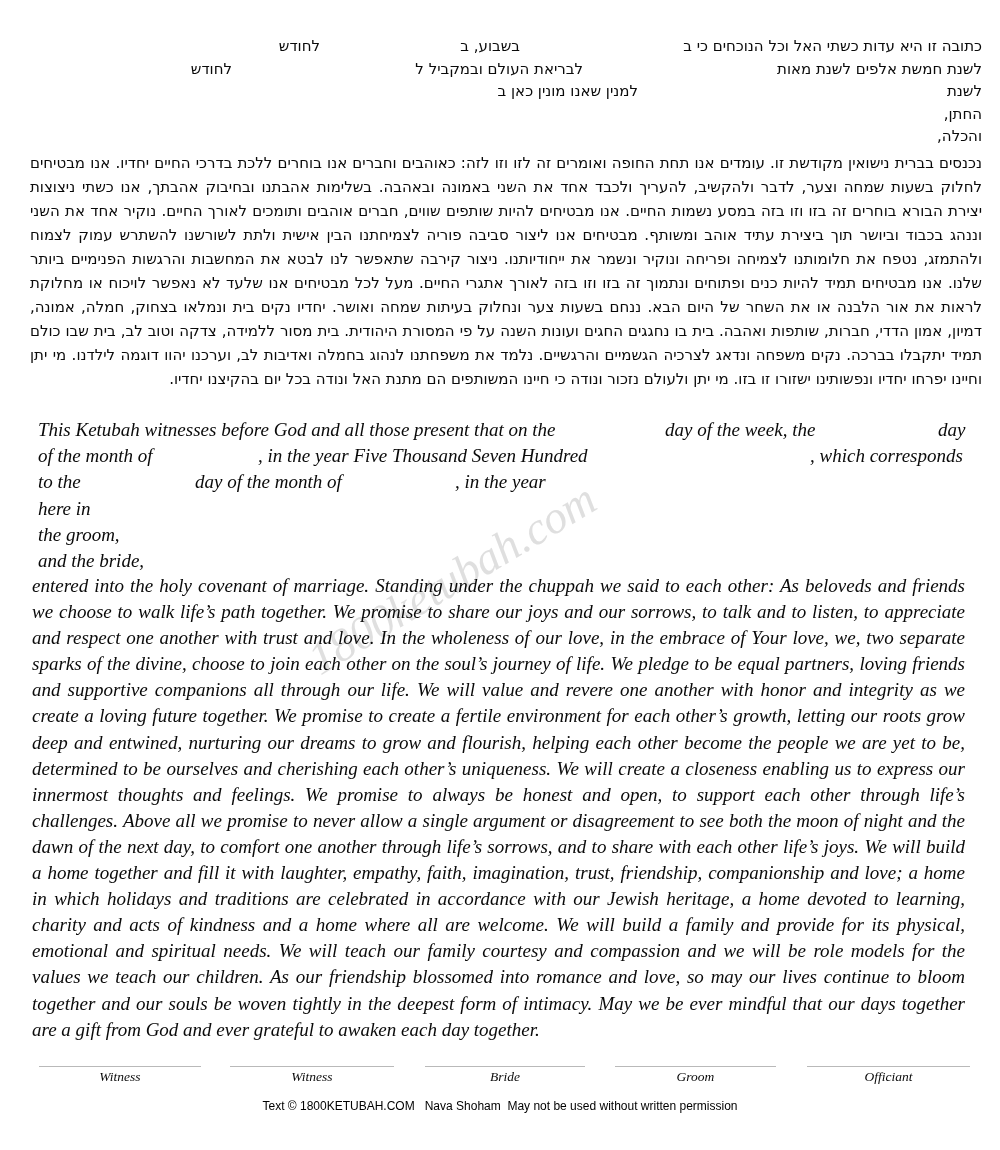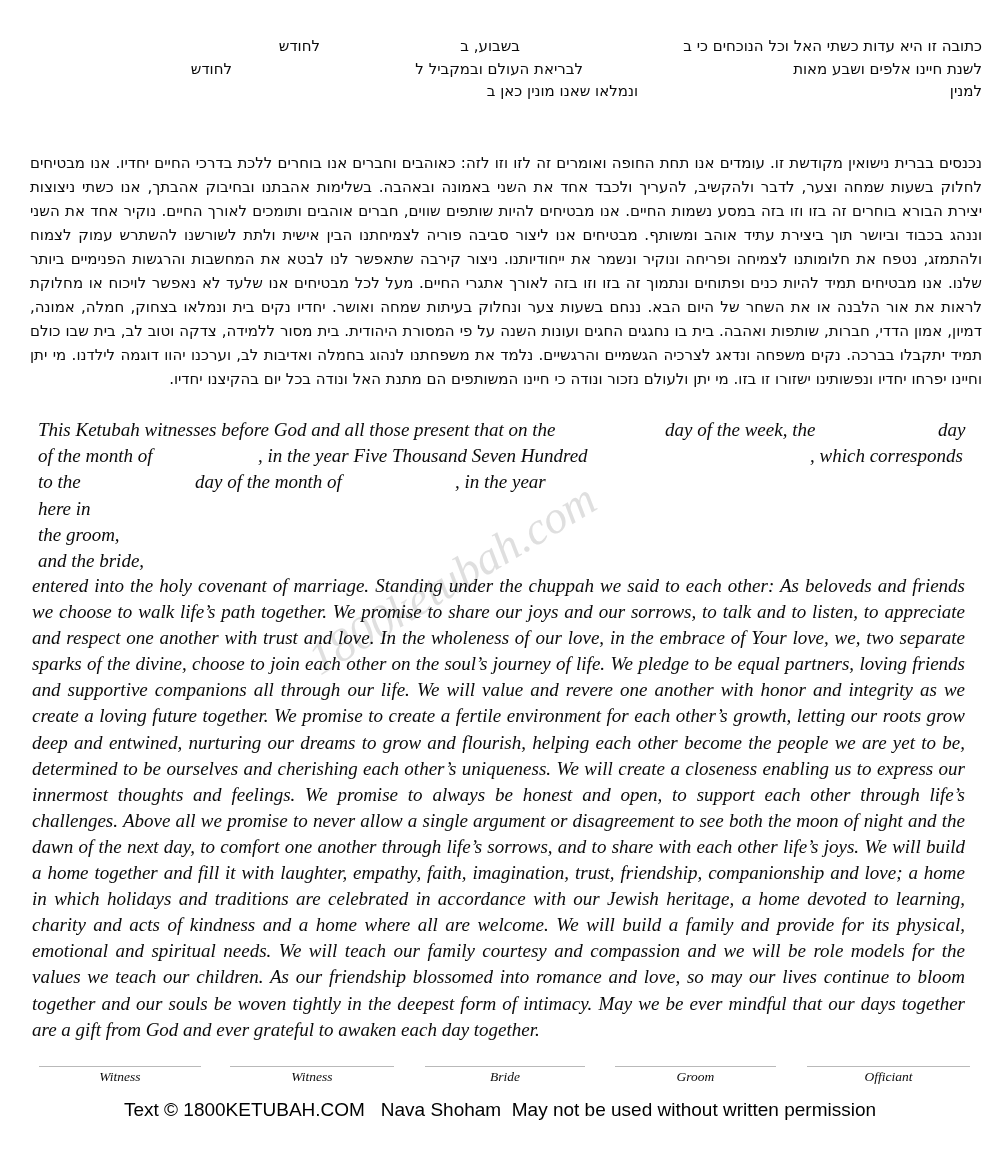--- a/index.html
+++ b/index.html
@@ -90,47 +90,53 @@
     font-size:13.5px;
     color:#0a0a0a;
     padding-top:2px;
   }
   
   #copyright{
     position:absolute;
     top:1099px;left:0;right:0;
     text-align:center;
     font-family:"Liberation Sans", sans-serif;
-    font-size:19px;
+    font-size:12px;
     color:#000;
     white-space:pre;
     z-index:1;
   }
 </style>
 </head>
 <body>
 
 <div id="page">
 
   <div id="watermark">1800ketubah.com</div>
 
   <div id="hebrew-form" class="heb">
     <div class="heb-row">
       <span class="heb-seg" style="right:18px">כתובה זו היא עדות כשתי האל וכל הנוכחים כי ב</span>
       <span class="heb-seg" style="right:480px">בשבוע, ב</span>
       <span class="heb-seg" style="right:680px">לחודש</span>
     </div>
     <div class="heb-row">
-      <span class="heb-seg" style="right:18px">לשנת חיינו אלפים ושבע מאות</span>
+      <span class="heb-seg" style="right:18px">לשנת חמשת אלפים לשנת מאות</span>
       <span class="heb-seg" style="right:417px">לבריאת העולם ובמקביל ל</span>
       <span class="heb-seg" style="right:768px">לחודש</span>
     </div>
     <div class="heb-row">
-      <span class="heb-seg" style="right:18px">למנין</span>
-      <span class="heb-seg" style="right:362px">ונמלאו שאנו מונין כאן ב</span>
+      <span class="heb-seg" style="right:18px">לשנת</span>
+      <span class="heb-seg" style="right:362px">למנין שאנו מונין כאן ב</span>
+    </div>
+    <div class="heb-row">
+      <span class="heb-seg" style="right:18px">החתן,</span>
+    </div>
+    <div class="heb-row">
+      <span class="heb-seg" style="right:18px">והכלה,</span>
     </div>
   </div>
 
   <div id="hebrew-paragraph" class="heb">נכנסים בברית נישואין מקודשת זו. עומדים אנו תחת החופה ואומרים זה לזו וזו לזה: כאוהבים וחברים אנו בוחרים ללכת בדרכי החיים יחדיו. אנו מבטיחים לחלוק בשעות שמחה וצער, לדבר ולהקשיב, להעריך ולכבד אחד את השני באמונה ובאהבה. בשלימות אהבתנו ובחיבוק אהבתך, אנו כשתי ניצוצות יצירת הבורא בוחרים זה בזו וזו בזה במסע נשמות החיים. אנו מבטיחים להיות שותפים שווים, חברים אוהבים ותומכים לאורך החיים. נוקיר אחד את השני וננהג בכבוד וביושר תוך ביצירת עתיד אוהב ומשותף. מבטיחים אנו ליצור סביבה פוריה לצמיחתנו הבין אישית ולתת לשורשנו להשתרש עמוק לצמוח ולהתמזג, נטפח את חלומותנו לצמיחה ופריחה ונוקיר ונשמר את ייחודיותנו. ניצור קירבה שתאפשר לנו לבטא את המחשבות והרגשות הפנימיים ביותר שלנו. אנו מבטיחים תמיד להיות כנים ופתוחים ונתמוך זה בזו וזו בזה לאורך אתגרי החיים. מעל לכל מבטיחים אנו שלעד לא נאפשר לויכוח או מחלוקת לראות את אור הלבנה או את השחר של היום הבא. ננחם בשעות צער ונחלוק בעיתות שמחה ואושר. יחדיו נקים בית ונמלאו בצחוק, חמלה, אמונה, דמיון, אמון הדדי, חברות, שותפות ואהבה. בית בו נחגגים החגים ועונות השנה על פי המסורת היהודית. בית מסור ללמידה, צדקה וטוב לב, בית שבו כולם תמיד יתקבלו בברכה. נקים משפחה ונדאג לצרכיה הגשמיים והרגשיים. נלמד את משפחתנו לנהוג בחמלה ואדיבות לב, וערכנו יהוו דוגמה לילדנו. מי יתן וחיינו יפרחו יחדיו ונפשותינו ישזורו זו בזו. מי יתן ולעולם נזכור ונודה כי חיינו המשותפים הם מתנת האל ונודה בכל יום בהקיצנו יחדיו.</div>
 
   <div id="english-form" class="eng">
     <div class="eng-row">
       <span class="eng-seg" style="left:38px">This Ketubah witnesses before God and all those present that on the</span>
       <span class="eng-seg" style="left:665px">day of the week, the</span>
       <span class="eng-seg" style="left:938px">day</span>

